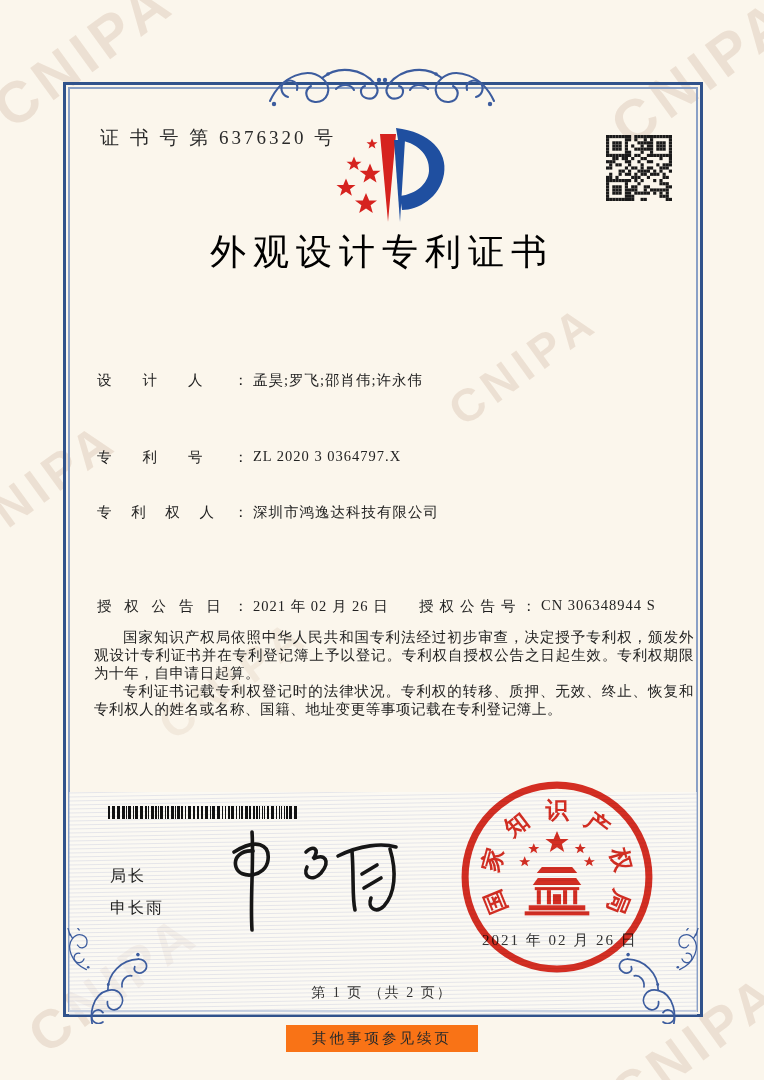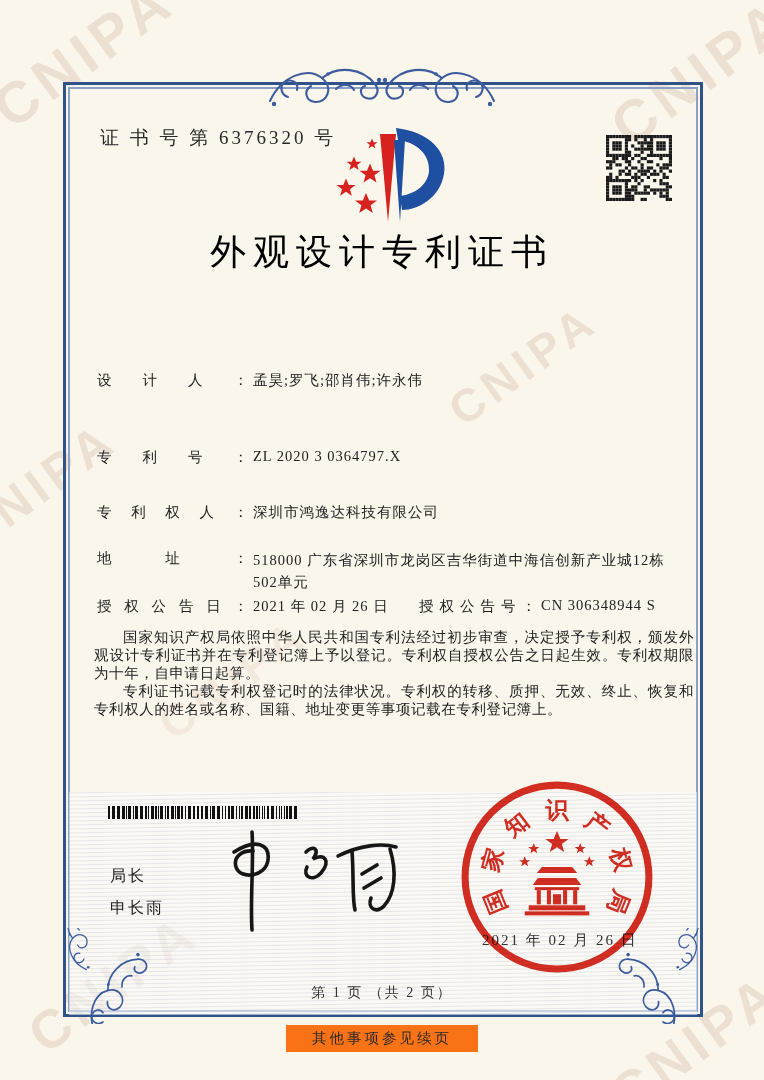--- a/index.html
+++ b/index.html
@@ -376,23 +376,20 @@
 
   <div class="row" style="top:371px;">
     <span class="flabel">设计人：</span><span class="fvalue">孟昊;罗飞;邵肖伟;许永伟</span>
   </div>
   <div class="row" style="top:416px;margin-top:32px;">
     <span class="flabel">专利号：</span><span class="fvalue">ZL 2020 3 0364797.X</span>
   </div>
   <div class="row" style="top:503px;">
     <span class="flabel">专利权人：</span><span class="fvalue">深圳市鸿逸达科技有限公司</span>
   </div>
-  <div class="row" style="top:549px;">
-    <span class="flabel">地址：</span><span class="fvalue wrap">518000 广东省深圳市龙岗区吉华街道中海信创新产业城12栋502单元</span>
-  </div>
   <div class="row" style="top:597px; width:600px;">
     <span class="flabel">授权公告日：</span><span class="fvalue">2021 年 02 月 26 日</span>
     <span class="grant-no">
       <span class="sub-label">授权公告号：</span><span class="fvalue">CN 306348944 S</span>
     </span>
   </div>
 
   <div class="paras">
     <p>国家知识产权局依照中华人民共和国专利法经过初步审查，决定授予专利权，颁发外观设计专利证书并在专利登记簿上予以登记。专利权自授权公告之日起生效。专利权期限为十年，自申请日起算。</p>
     <p>专利证书记载专利权登记时的法律状况。专利权的转移、质押、无效、终止、恢复和专利权人的姓名或名称、国籍、地址变更等事项记载在专利登记簿上。</p>

